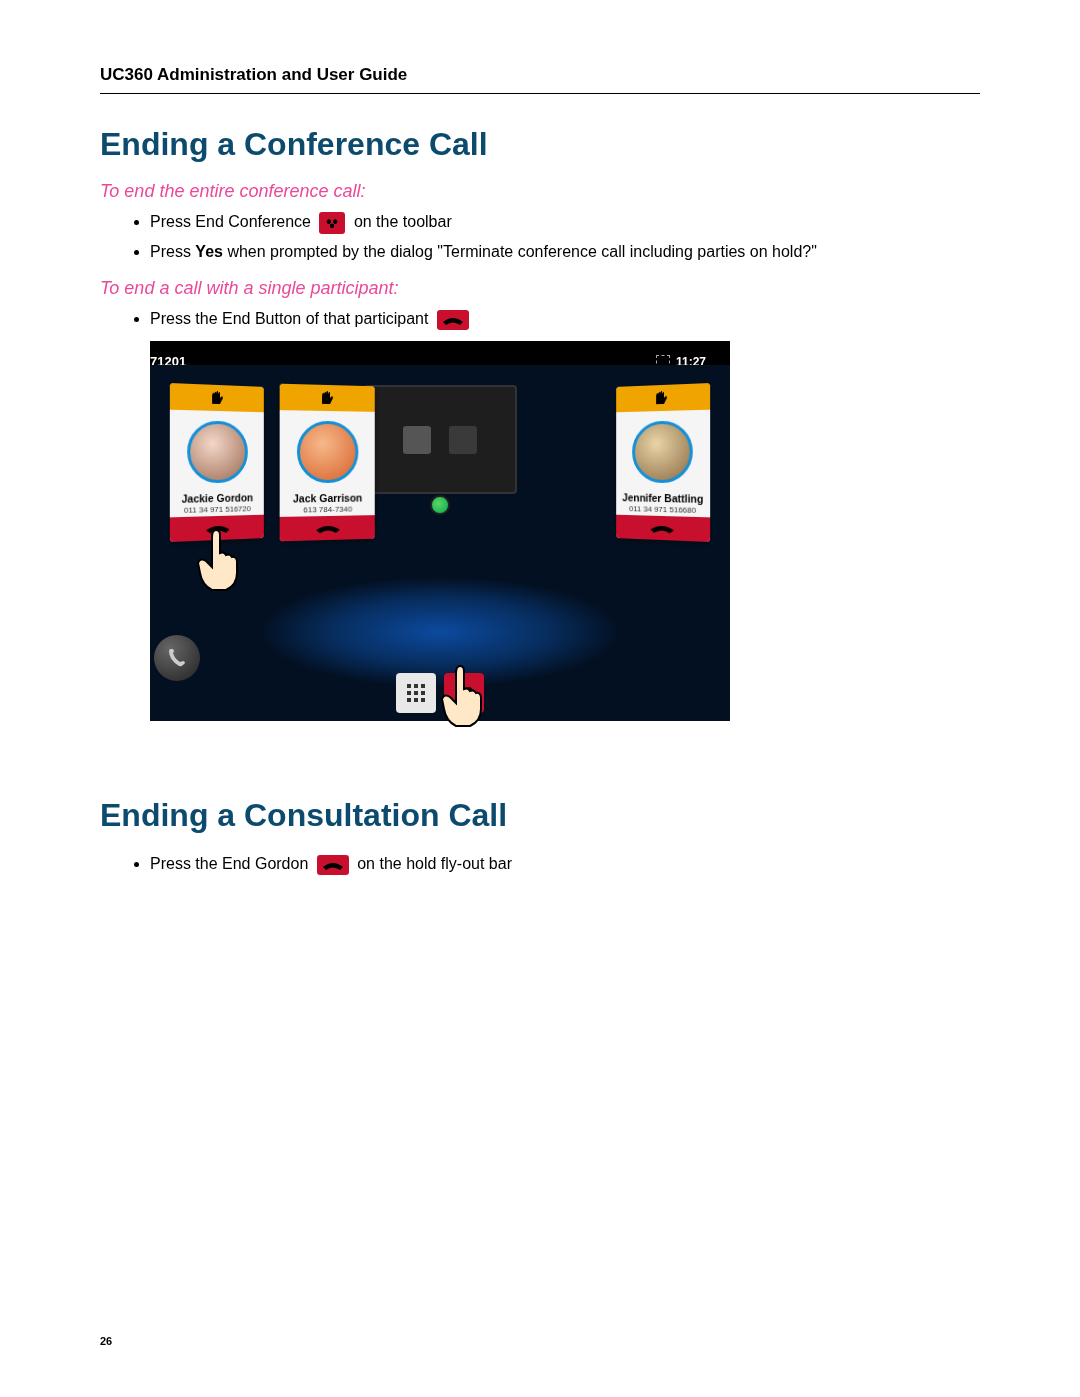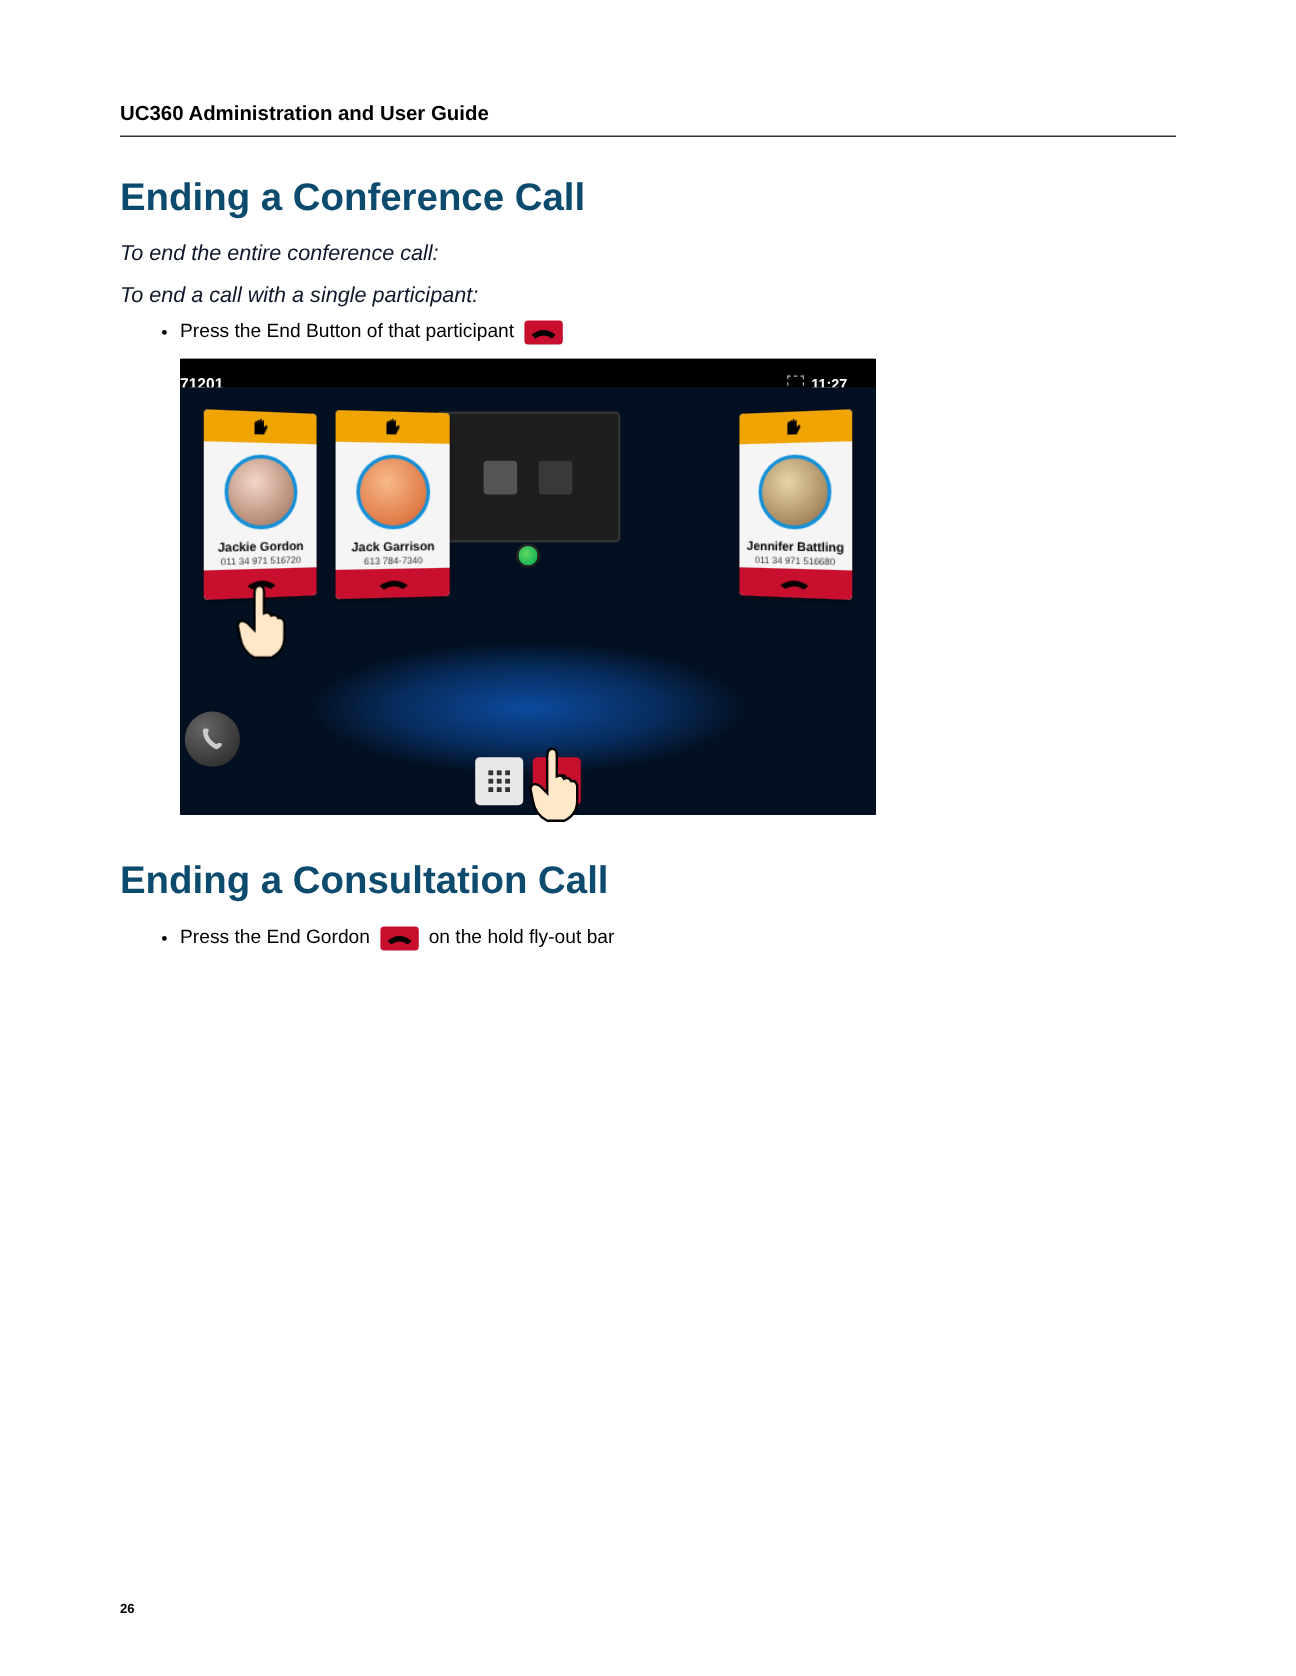--- a/index.html
+++ b/index.html
@@ -5,38 +5,38 @@
   body {
     margin: 0;
     padding: 0;
     background: #fff;
     font-family: Arial, Helvetica, sans-serif;
     color: #000;
   }
   .page {
     width: 1080px;
     height: 1397px;
-    padding: 85px 100px 40px 100px;
+    padding: 65px 100px 40px 100px;
     box-sizing: border-box;
     position: relative;
   }
   .header-line {
     font-weight: bold;
     font-size: 17px;
     padding-bottom: 8px;
     border-bottom: 1px solid #000;
   }
   h1.section {
     color: #0c4a6e;
     font-size: 32px;
     font-weight: bold;
     margin: 32px 0 18px 0;
   }
   .sub-italic {
-    color: #0f172a;
+    color: #ec4899;
     font-style: italic;
     font-size: 18px;
     margin: 14px 0 8px 0;
   }
   ul.body-list {
     margin: 4px 0 10px 0;
     padding-left: 50px;
     font-size: 16px;
     line-height: 1.5;
   }
@@ -243,20 +243,32 @@
 </style>
 </head>
 <body>
 
 <div class="page">
   <div class="header-line">UC360 Administration and User Guide</div>
 
   <h1 class="section">Ending a Conference Call</h1>
 
   <div class="sub-italic">To end the entire conference call:</div>
+  <ul class="body-list">
+    <li>
+      <span>Press End Conference </span>
+      <span class="inline-icon icon-endconf"></span>
+      <span> on the toolbar</span>
+    </li>
+    <li>
+      <span>Press </span>
+      <b>Yes</b>
+      <span> when prompted by the dialog "Terminate conference call including parties on hold?"</span>
+    </li>
+  </ul>
 
   <div class="sub-italic">To end a call with a single participant:</div>
   <ul class="body-list">
     <li>
       <span>Press the End Button of that participant </span>
       <span class="inline-icon icon-endcall">
         <svg viewBox="0 0 24 16">
             <path d="M2 10 Q12 2 22 10 L19 13 Q12 8 5 13 Z" fill="#000"></path>
           </svg>
       </span>
@@ -371,21 +383,21 @@
           </svg>
       </div>
     </div>
     <div class="hand hand2">
       <svg viewBox="0 0 60 70">
           <path d="M28 5 Q32 5 32 10 V28 Q36 26 38 30 Q42 28 44 32 Q48 31 49 36 V48 Q49 60 38 65 H24 Q14 60 12 48 L10 38 Q12 32 18 36 L24 42 V12 Q24 5 28 5 Z" fill="#ffe8c8" stroke="#000" stroke-width="2"></path>
         </svg>
     </div>
   </div>
 
-  <h1 class="section" style="margin-top:36px">Ending a Consultation Call</h1>
+  <h1 class="section" style="margin-top:76px">Ending a Consultation Call</h1>
   <ul class="body-list">
     <li>
       <span>Press the End Gordon </span>
       <span class="inline-icon icon-endcall">
         <svg viewBox="0 0 24 16">
             <path d="M2 10 Q12 2 22 10 L19 13 Q12 8 5 13 Z" fill="#000"></path>
           </svg>
       </span>
       <span> on the hold fly-out bar</span>
     </li>

